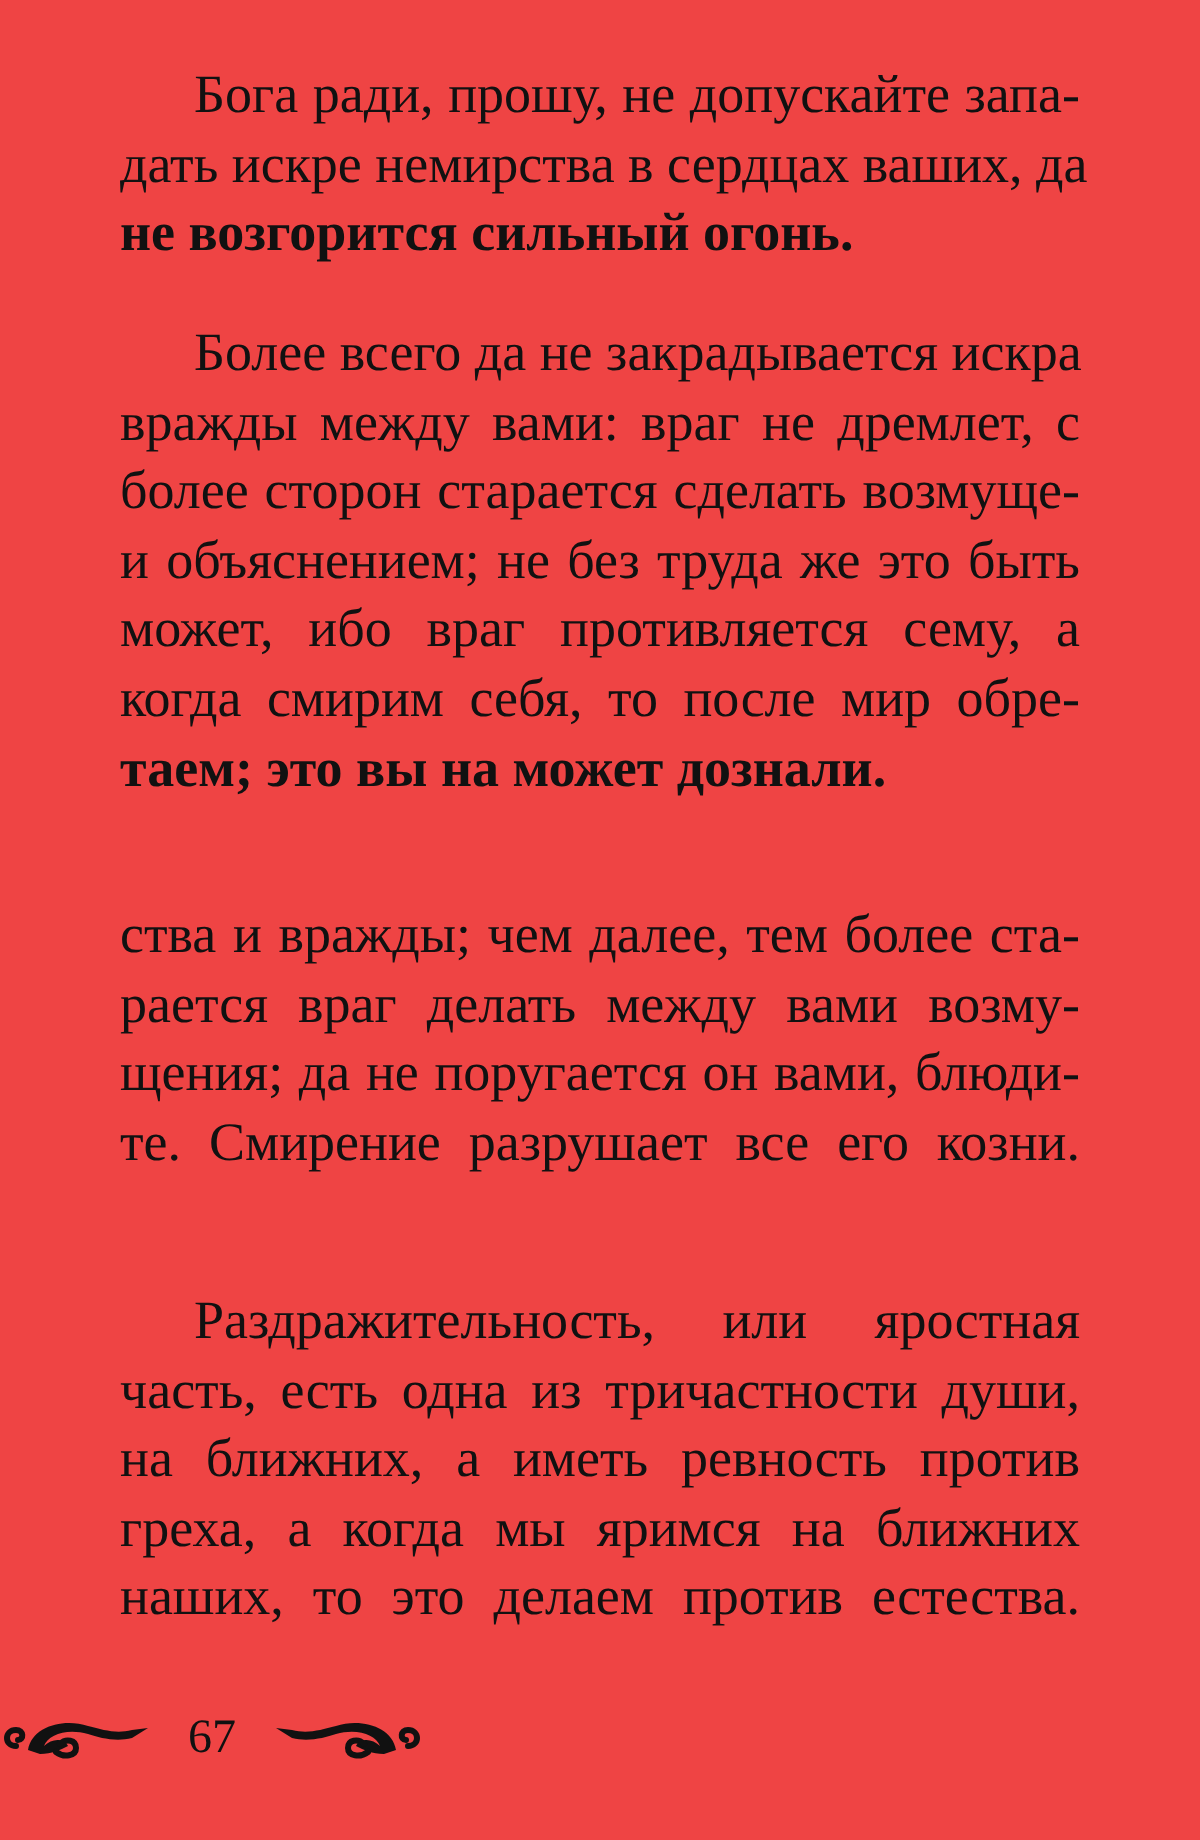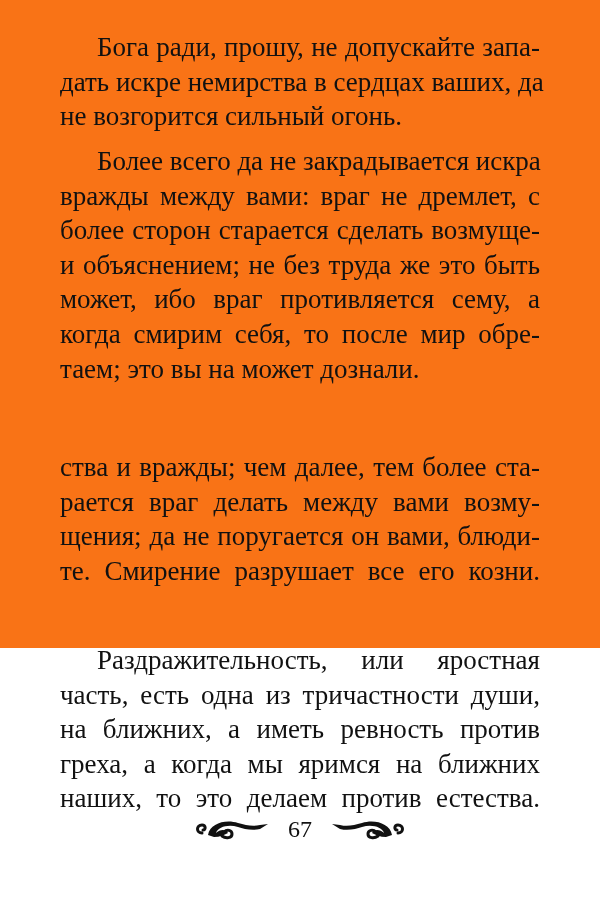--- a/index.html
+++ b/index.html
@@ -1,49 +1,49 @@
 <!DOCTYPE html>
 <html><head>
 <meta charset="utf-8">
 <style>
   html, body { margin: 0; padding: 0; background: #ffffff; }
   body { width: 600px; height: 920px; position: relative; overflow: hidden; }
   .page {
-    position: absolute; left: 0; top: 0; width: 600px; height: 648px;
-    background: #f97316; color: #111111;
+    position: absolute; left: 0; top: 0; width: 600px; height: 920px;
+    background: #ef4444; color: #111111;
     font-family: "Liberation Serif", "DejaVu Serif", serif;
   }
   .para { position: absolute; left: 60px; width: 480px; }
   .line {
     display: block; height: 34.6px; line-height: 34.6px;
     font-size: 27px; white-space: nowrap;
     text-align: justify; text-align-last: justify;
   }
   .line.first { padding-left: 37px; }
-  .line.last { text-align-last: left; }
+  .line.last { text-align-last: left; font-weight: bold; }
   .line.lastfull { text-align-last: justify; }
   .footer {
-    position: absolute; left: 0; top: 809px; width: 600px; height: 40px;
-    display: flex; justify-content: center; align-items: center; gap: 14px;
+    position: absolute; left: 0; top: 849px; width: 600px; height: 40px;
+    display: flex; align-items: center; gap: 14px;
   }
   .page-num { font-size: 24px; line-height: 30px; color: #111; }
   .orn { width: 80px; height: 28px; display: block; }
 </style>
 </head>
 <body>
 
 <div class="page">
 
   <div class="para" style="top:30px;">
     <span class="line first">Бога ради, прошу, не допускайте запа-</span>
     <span class="line">дать искре немирства в сердцах ваших, да</span>
     <span class="line last">не возгорится сильный огонь.</span>
   </div>
 
-  <div class="para" style="top:144px;">
+  <div class="para" style="top:159px;">
     <span class="line first">Более всего да не закрадывается искра</span>
     <span class="line">вражды между вами: враг не дремлет, с</span>
     <span class="line">более сторон старается сделать возмуще-</span>
     <span class="line">и объяснением; не без труда же это быть</span>
     <span class="line">может, ибо враг противляется сему, а</span>
     <span class="line">когда смирим себя, то после мир обре-</span>
     <span class="line last">таем; это вы на может дознали.</span>
   </div>
 
   <div class="para" style="top:450px;">

